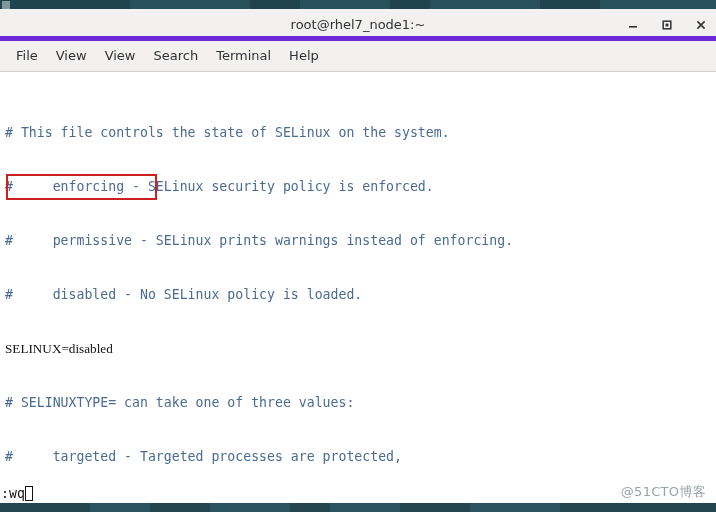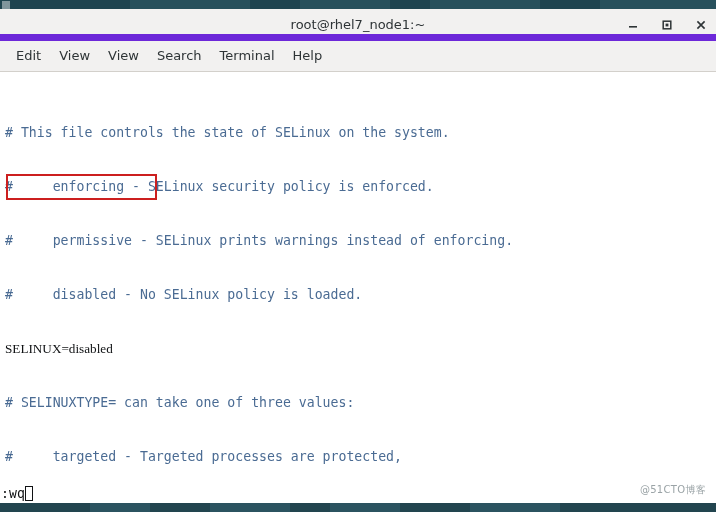--- a/index.html
+++ b/index.html
@@ -50,21 +50,21 @@
     background: #cfd8da;
     opacity: .55;
   }
 
   
   .titlebar {
     position: absolute;
     left: 0; top: 9px;
     width: 716px; height: 32px;
     background: #f2f1f0;
-    border-bottom: 7px solid #6d28d9;
+    border-bottom: 5px solid #6d28d9;
     box-sizing: border-box;
   }
   .title-text {
     position: absolute;
     left: 0; top: 0;
     width: 716px;
     height: 31px;
     line-height: 31px;
     text-align: center;
     font-size: 13px;
@@ -157,21 +157,21 @@
     border: 1.5px solid #101214;
     background: #ffffff;
     box-sizing: border-box;
   }
 
   
   .watermark {
     position: absolute;
     right: 10px;
     top: 411px;
-    font-size: 10px;
+    font-size: 13px;
     color: #9aa3a6;
     font-family: "DejaVu Sans", sans-serif;
     letter-spacing: .3px;
     white-space: nowrap;
   }
 
   
   .annot-box {
     position: absolute;
     left: 6px;
@@ -212,21 +212,21 @@
       </div>
       <div class="win-btn">
         <svg width="12" height="12" viewBox="0 0 12 12" aria-hidden="true">
           <path d="M2.4 2.4 L9.6 9.6 M9.6 2.4 L2.4 9.6" stroke="#2e3436" stroke-width="1.6" fill="none"></path>
         </svg>
       </div>
     </div>
   </div>
 
   <div class="menubar">
-    <div class="menu-item">Edit</div>
+    <div class="menu-item">File</div>
     <div class="menu-item">View</div>
     <div class="menu-item">View</div>
     <div class="menu-item">Search</div>
     <div class="menu-item">Terminal</div>
     <div class="menu-item">Help</div>
   </div>
 
   <div class="terminal">
 
     <div class="term-lines">

